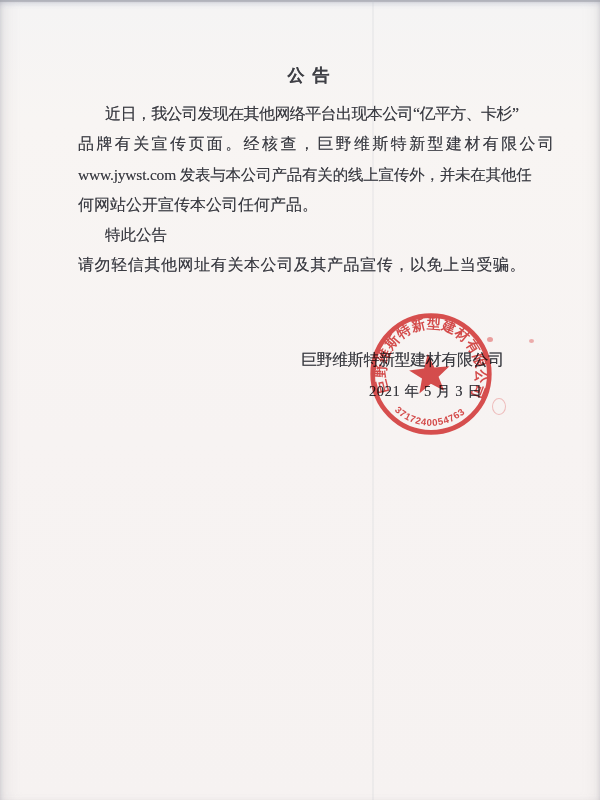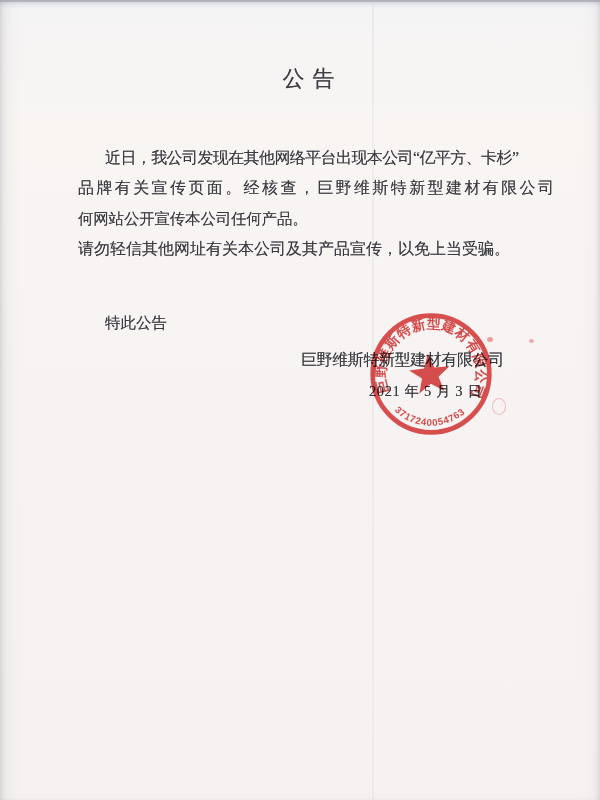--- a/index.html
+++ b/index.html
@@ -13,31 +13,31 @@
       inset 14px 0 20px -16px rgba(160,158,168,.45),
       inset -12px 0 18px -14px rgba(170,162,168,.35);
   }
   .edge-top { position:absolute; left:0; top:0; width:100%; height:2px;
     background:rgba(148,150,160,.45); }
   .streak { position:absolute; left:372px; top:0; width:2px; height:100%;
     background:rgba(185,190,202,.16); }
 
   .title {
     position:absolute; top:64px; left:0; width:100%;
-    text-align:center; font-size:22px; font-weight:400;
+    text-align:center; font-size:17px; font-weight:700;
     letter-spacing:8px; padding-left:25px; box-sizing:border-box;
     color:#3e3f45; text-shadow:0 0 .6px rgba(62,63,69,.7);
   }
 
   .bodytext {
     position:absolute; left:78px; top:99px; width:456px;
     color:#393a41; font-size:16px; text-shadow:0 0 .5px rgba(57,58,65,.55);
   }
   .line { height:30.3px; line-height:30.3px; white-space:nowrap; }
-  .line:nth-child(1), .line:nth-child(5), .line:nth-child(7) { padding-left:27px;margin-top:44px; }
+  .line:nth-child(1), .line:nth-child(5), .line:nth-child(7) { padding-left:27px; }
   .line:nth-child(1) { letter-spacing:-0.6px; }
   .line:nth-child(2) { letter-spacing:2.4px; }
   .line:nth-child(3) { font-size:15.5px; letter-spacing:-0.2px; }
   .line:nth-child(5) { font-size:15.5px; }
   .line:nth-child(6) { letter-spacing:0.6px; }
 
   .sig-company {
     position:absolute; left:301px; top:350px; font-size:16px;
     letter-spacing:-0.4px; color:#393a40; text-shadow:0 0 .5px rgba(57,58,64,.6);
     white-space:nowrap;
@@ -72,23 +72,24 @@
 <div class="page">
 
   <div class="edge-top"></div>
   <div class="streak"></div>
 
   <div class="title">公告</div>
 
   <div class="bodytext">
     <div class="line">近日，我公司发现在其他网络平台出现本公司“亿平方、卡杉”</div>
     <div class="line">品牌有关宣传页面。经核查，巨野维斯特新型建材有限公司</div>
+    <div class="line">www.jywst.com 发表与本公司产品有关的线上宣传外，并未在其他任</div>
     <div class="line">何网站公开宣传本公司任何产品。</div>
+    <div class="line">特此公告</div>
     <div class="line">请勿轻信其他网址有关本公司及其产品宣传，以免上当受骗。</div>
-    <div class="line">特此公告</div>
   </div>
 
   <div class="sig-company">巨野维斯特新型建材有限公司</div>
   <div class="sig-date">2021 年 5 月 3 日</div>
 
   <svg class="seal" viewBox="0 0 140 140" xmlns="http://www.w3.org/2000/svg" xmlns:xlink="http://www.w3.org/1999/xlink">
     <defs>
       <filter id="ink">
           <feGaussianBlur stdDeviation="0.35"></feGaussianBlur>
         </filter>

